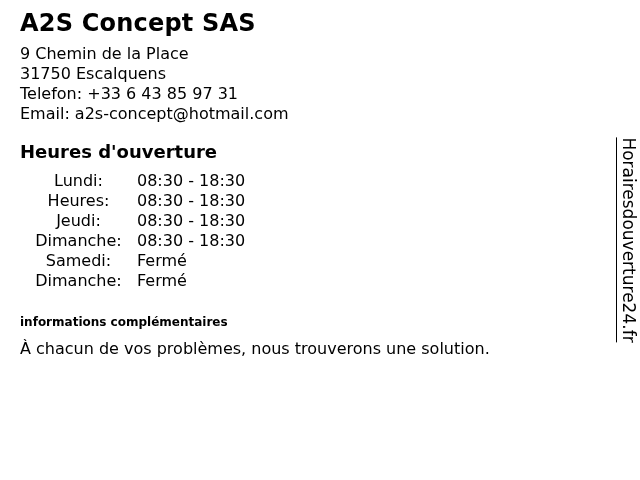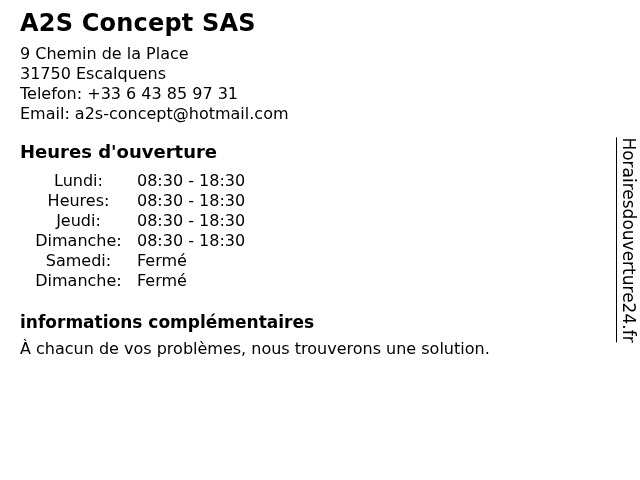--- a/index.html
+++ b/index.html
@@ -41,21 +41,21 @@
   }
   .hours-table td {
     padding: 0;
     line-height: 20px;
     white-space: nowrap;
     vertical-align: top;
   }
   .hours-table td.day { width: 117px; text-align: center; }
   .info-title {
     margin: 19px 0 0 0;
-    font-size: 17px;
+    font-size: 12px;
     line-height: 24px;
     font-weight: bold;
   }
   .info-text {
     margin: 5px 0 0 0;
     font-size: 16px;
     line-height: 20px;
   }
   .watermark {
     position: absolute;

